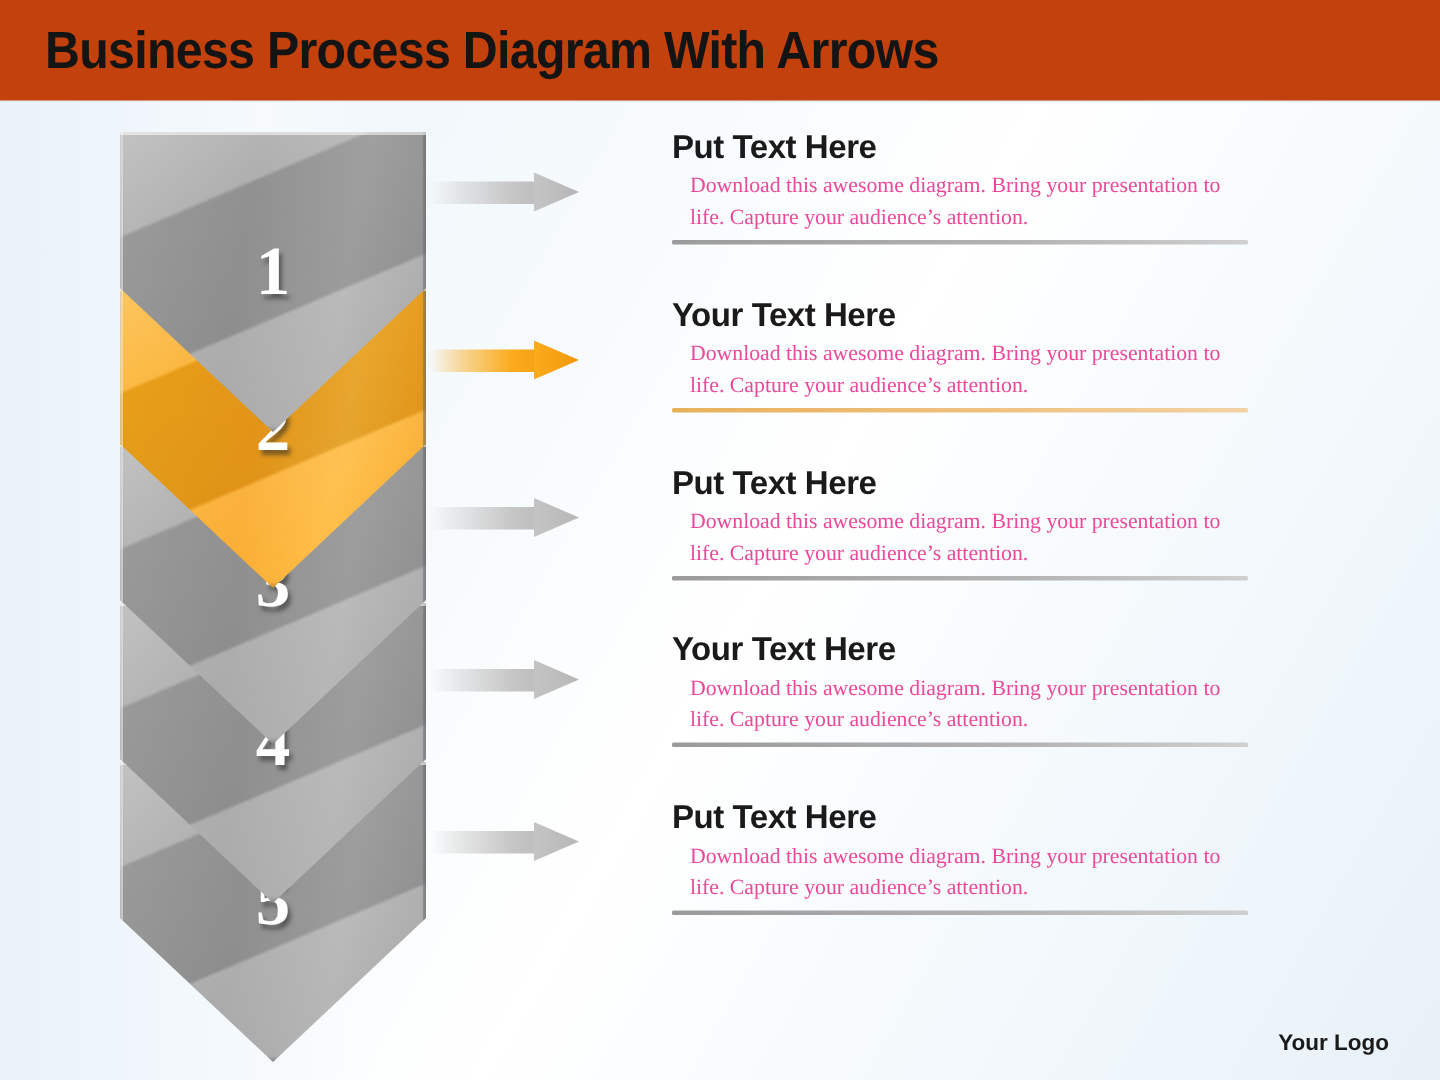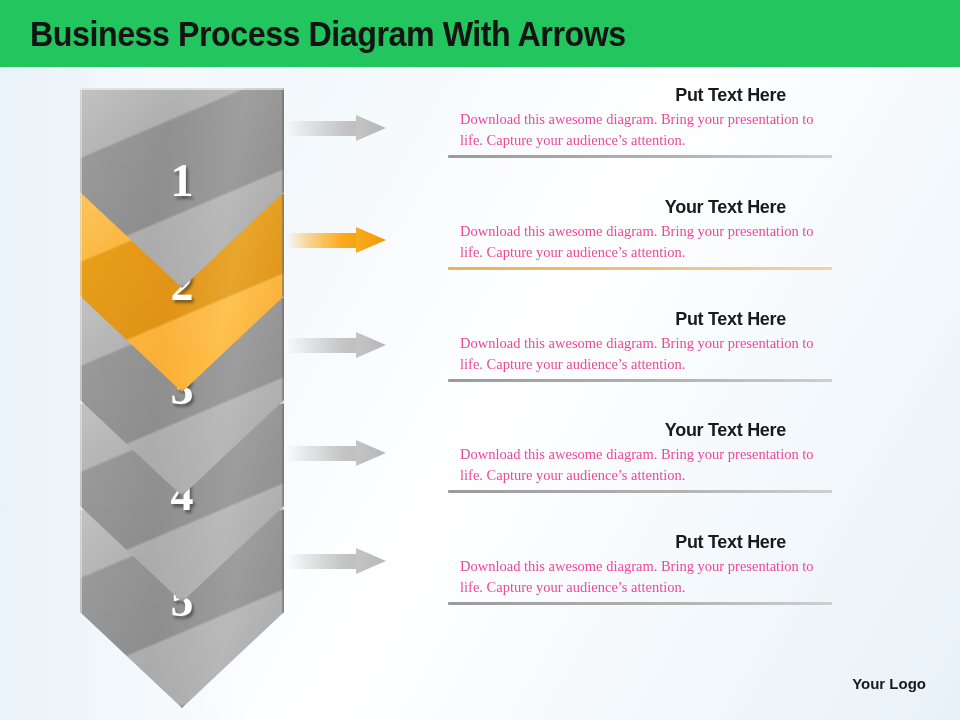--- a/index.html
+++ b/index.html
@@ -9,21 +9,21 @@
     font-family:"Liberation Sans", sans-serif;
   }
   #slide{
     position:relative;width:960px;height:720px;
     background:#ffffff;
   }
 
   
   .header{
     position:absolute;left:0;top:0;width:960px;height:68px;
-    background:#22c55e;
+    background:#c2410c;
   }
   .title{
     position:absolute;left:30px;top:14px;
     font-family:"Liberation Sans", sans-serif;
     font-weight:bold;
     font-size:35px;
     letter-spacing:-0.5px;
     color:#141414;
     transform:scaleX(0.92);
     transform-origin:left center;
@@ -115,24 +115,24 @@
   .arrow.gray .shaft{ background:linear-gradient(90deg,rgba(200,200,200,0) 0%,rgba(198,198,198,0.45) 32%,#c6c6c6 75%,#bdbdbd 100%); }
   .arrow.gray .head{ background:linear-gradient(90deg,#c4c4c4 0%,#b7b7b7 100%); }
   .arrow.orange .shaft{ background:linear-gradient(90deg,rgba(251,169,25,0) 0%,rgba(251,169,25,0.45) 30%,#fbab1d 75%,#f5a015 100%); }
   .arrow.orange .head{ background:linear-gradient(90deg,#fbab1d 0%,#f09708 100%); }
 
   
   .tblock{
     position:absolute;left:448px;width:384px;
   }
   .tblock .head-txt{
-    text-align:right;
-    font-family:"Liberation Sans", sans-serif;
-    font-weight:bold;
-    font-size:18px;
+    text-align:left;
+    font-family:"Liberation Sans", sans-serif;
+    font-weight:bold;
+    font-size:22px;
     color:#1a1a1a;
     letter-spacing:-0.3px;
     margin:0 0 3px 0;
     padding-right:46px;
   }
   .tblock .body-txt{
     font-family:"Liberation Serif", serif;
     font-size:14.5px;
     line-height:1.42;
     color:#ec4899;
@@ -143,21 +143,21 @@
   .tblock .rule{
     margin-top:5px;
     height:3px;width:384px;
     border-radius:1px;
   }
   .tblock .rule.gray{ background:linear-gradient(90deg,#9b9b9b 0%,#b3b3b3 60%,#cfcfcf 100%); }
   .tblock .rule.orange{ background:linear-gradient(90deg,#e8b15c 0%,#efc384 60%,#f2d2a4 100%); }
 
   
   .logo{
-    position:absolute;right:34px;bottom:28px;
+    position:absolute;right:34px;bottom:16px;
     font-family:"Liberation Sans", sans-serif;
     font-weight:bold;
     font-size:15px;
     color:#1a1a1a;
   }
 </style>
 </head>
 <body>
 
 <div id="slide">

